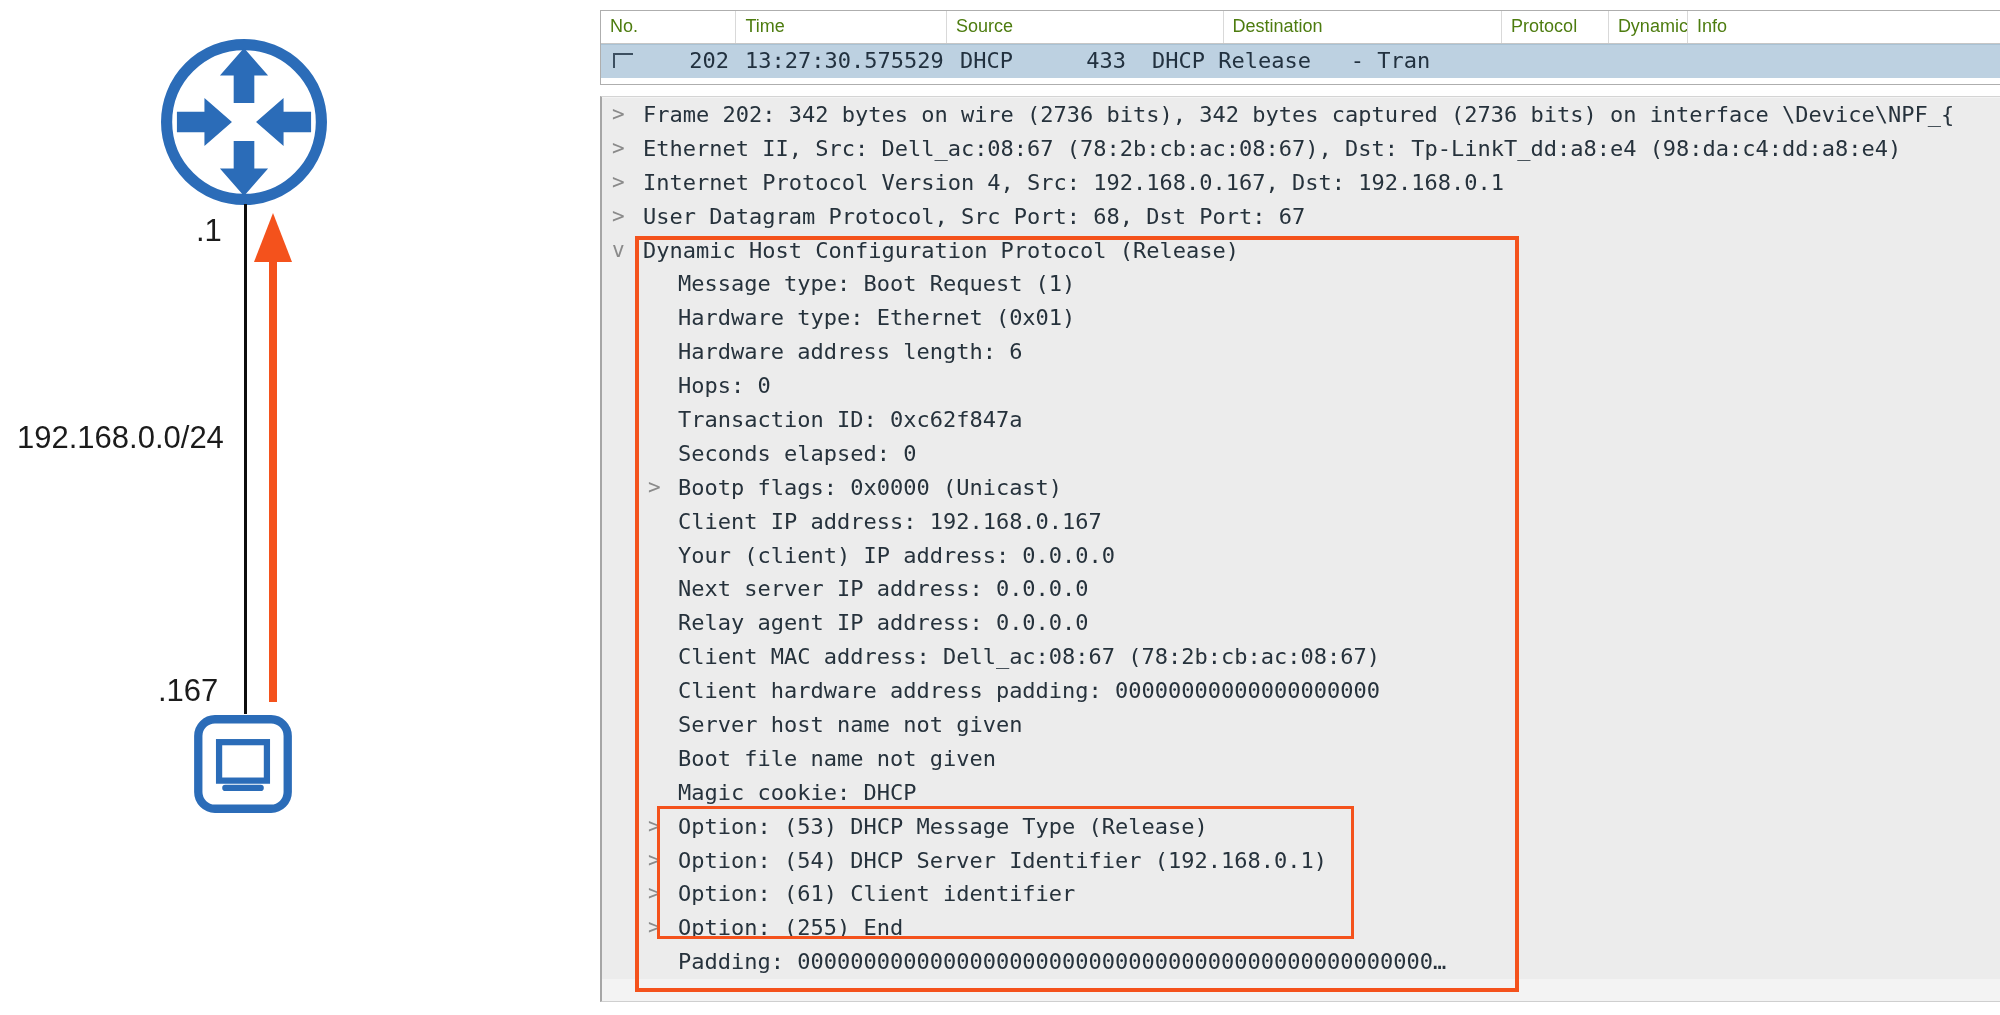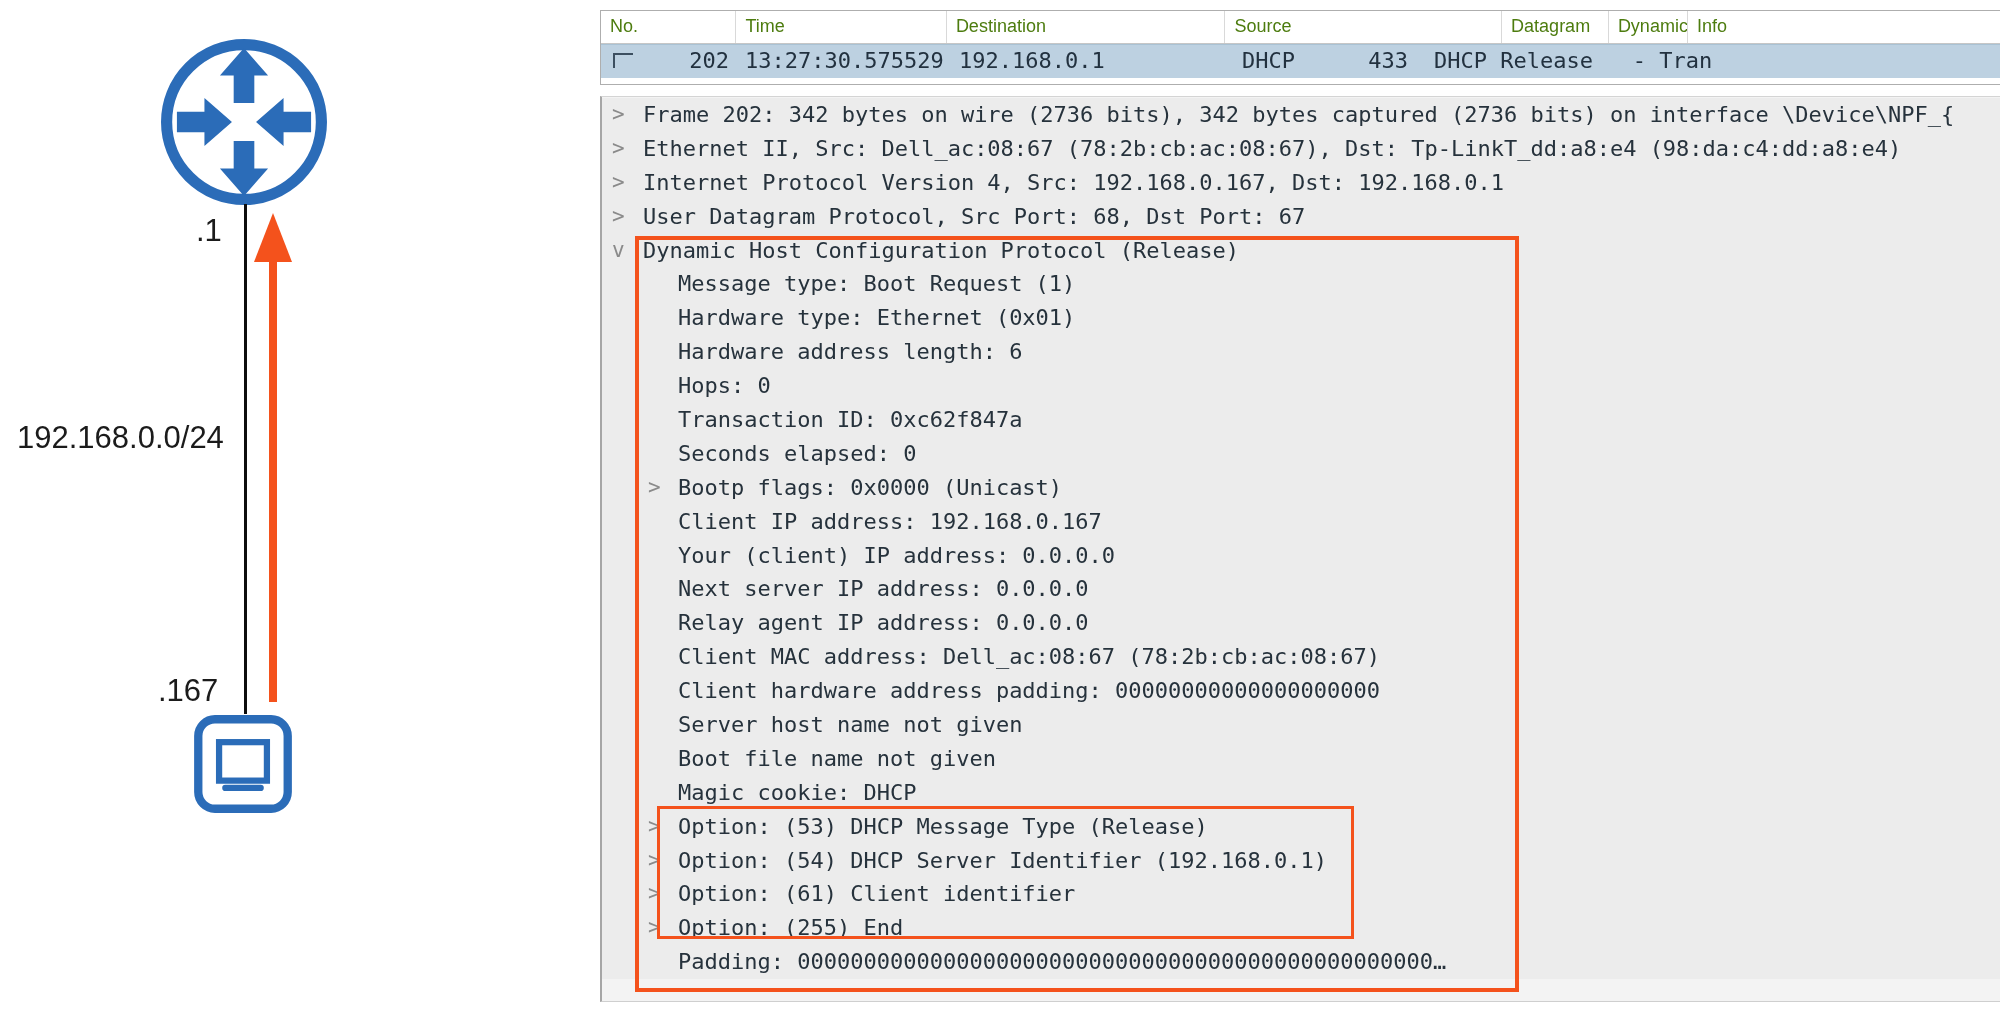--- a/index.html
+++ b/index.html
@@ -78,31 +78,30 @@
       <rect x="7" y="7" width="86" height="86" rx="16" fill="#ffffff" stroke="#2b6cb8" stroke-width="8"></rect>
       <rect x="27" y="29" width="46" height="37" fill="none" stroke="#2b6cb8" stroke-width="6"></rect>
       <line x1="33" y1="73" x2="67" y2="73" stroke="#2b6cb8" stroke-width="6" stroke-linecap="round"></line>
     </svg>
   </div>
 
   <div class="packet-list">
     <div class="pl-header" id="pl-header">
         <div class="pl-hcell" style="width: 137px;">No.</div>
         <div class="pl-hcell" style="width: 213px;">Time</div>
+        <div class="pl-hcell" style="width: 280px;">Source</div>
         <div class="pl-hcell" style="width: 282px;">Destination</div>
-        <div class="pl-hcell" style="width: 280px;">Source</div>
-        <div class="pl-hcell" style="width: 108px;">Datagram</div>
+        <div class="pl-hcell" style="width: 108px;">Protocol</div>
         <div class="pl-hcell" style="width: 80px;">Dynamic</div>
         <div class="pl-hcell" style="width: 330px;">Info</div>
       </div>
     <div class="pl-row" id="pl-row">
       <div class="conv-mark"></div>
     <div class="pl-cell" style="width: 137px; padding: 0px 9px 0px 16px; text-align: right;">202</div>
         <div class="pl-cell" style="width: 213px; padding: 0px 0px 0px 7px;">13:27:30.575529</div>
-        <div class="pl-cell" style="width: 282px; padding: 0px 0px 0px 8px;">192.168.0.1</div>
         <div class="pl-cell" style="width: 108px; padding: 0px 0px 0px 9px;">DHCP</div>
         <div class="pl-cell" style="width: 80px; padding: 0px 13px 0px 0px; text-align: right;">433</div>
         <div class="pl-cell" style="width: 330px; padding: 0px 0px 0px 13px;">DHCP Release   - Tran</div>
       </div>
   </div>
 
   <div class="detail-pane">
     <div class="detail-rows" id="detail-rows">
         <div class="detail-row"><span class="chev lvl0">&gt;</span><span class="dtext lvl0">Frame 202: 342 bytes on wire (2736 bits), 342 bytes captured (2736 bits) on interface \Device\NPF_{</span></div>
         <div class="detail-row"><span class="chev lvl0">&gt;</span><span class="dtext lvl0">Ethernet II, Src: Dell_ac:08:67 (78:2b:cb:ac:08:67), Dst: Tp-LinkT_dd:a8:e4 (98:da:c4:dd:a8:e4)</span></div>

